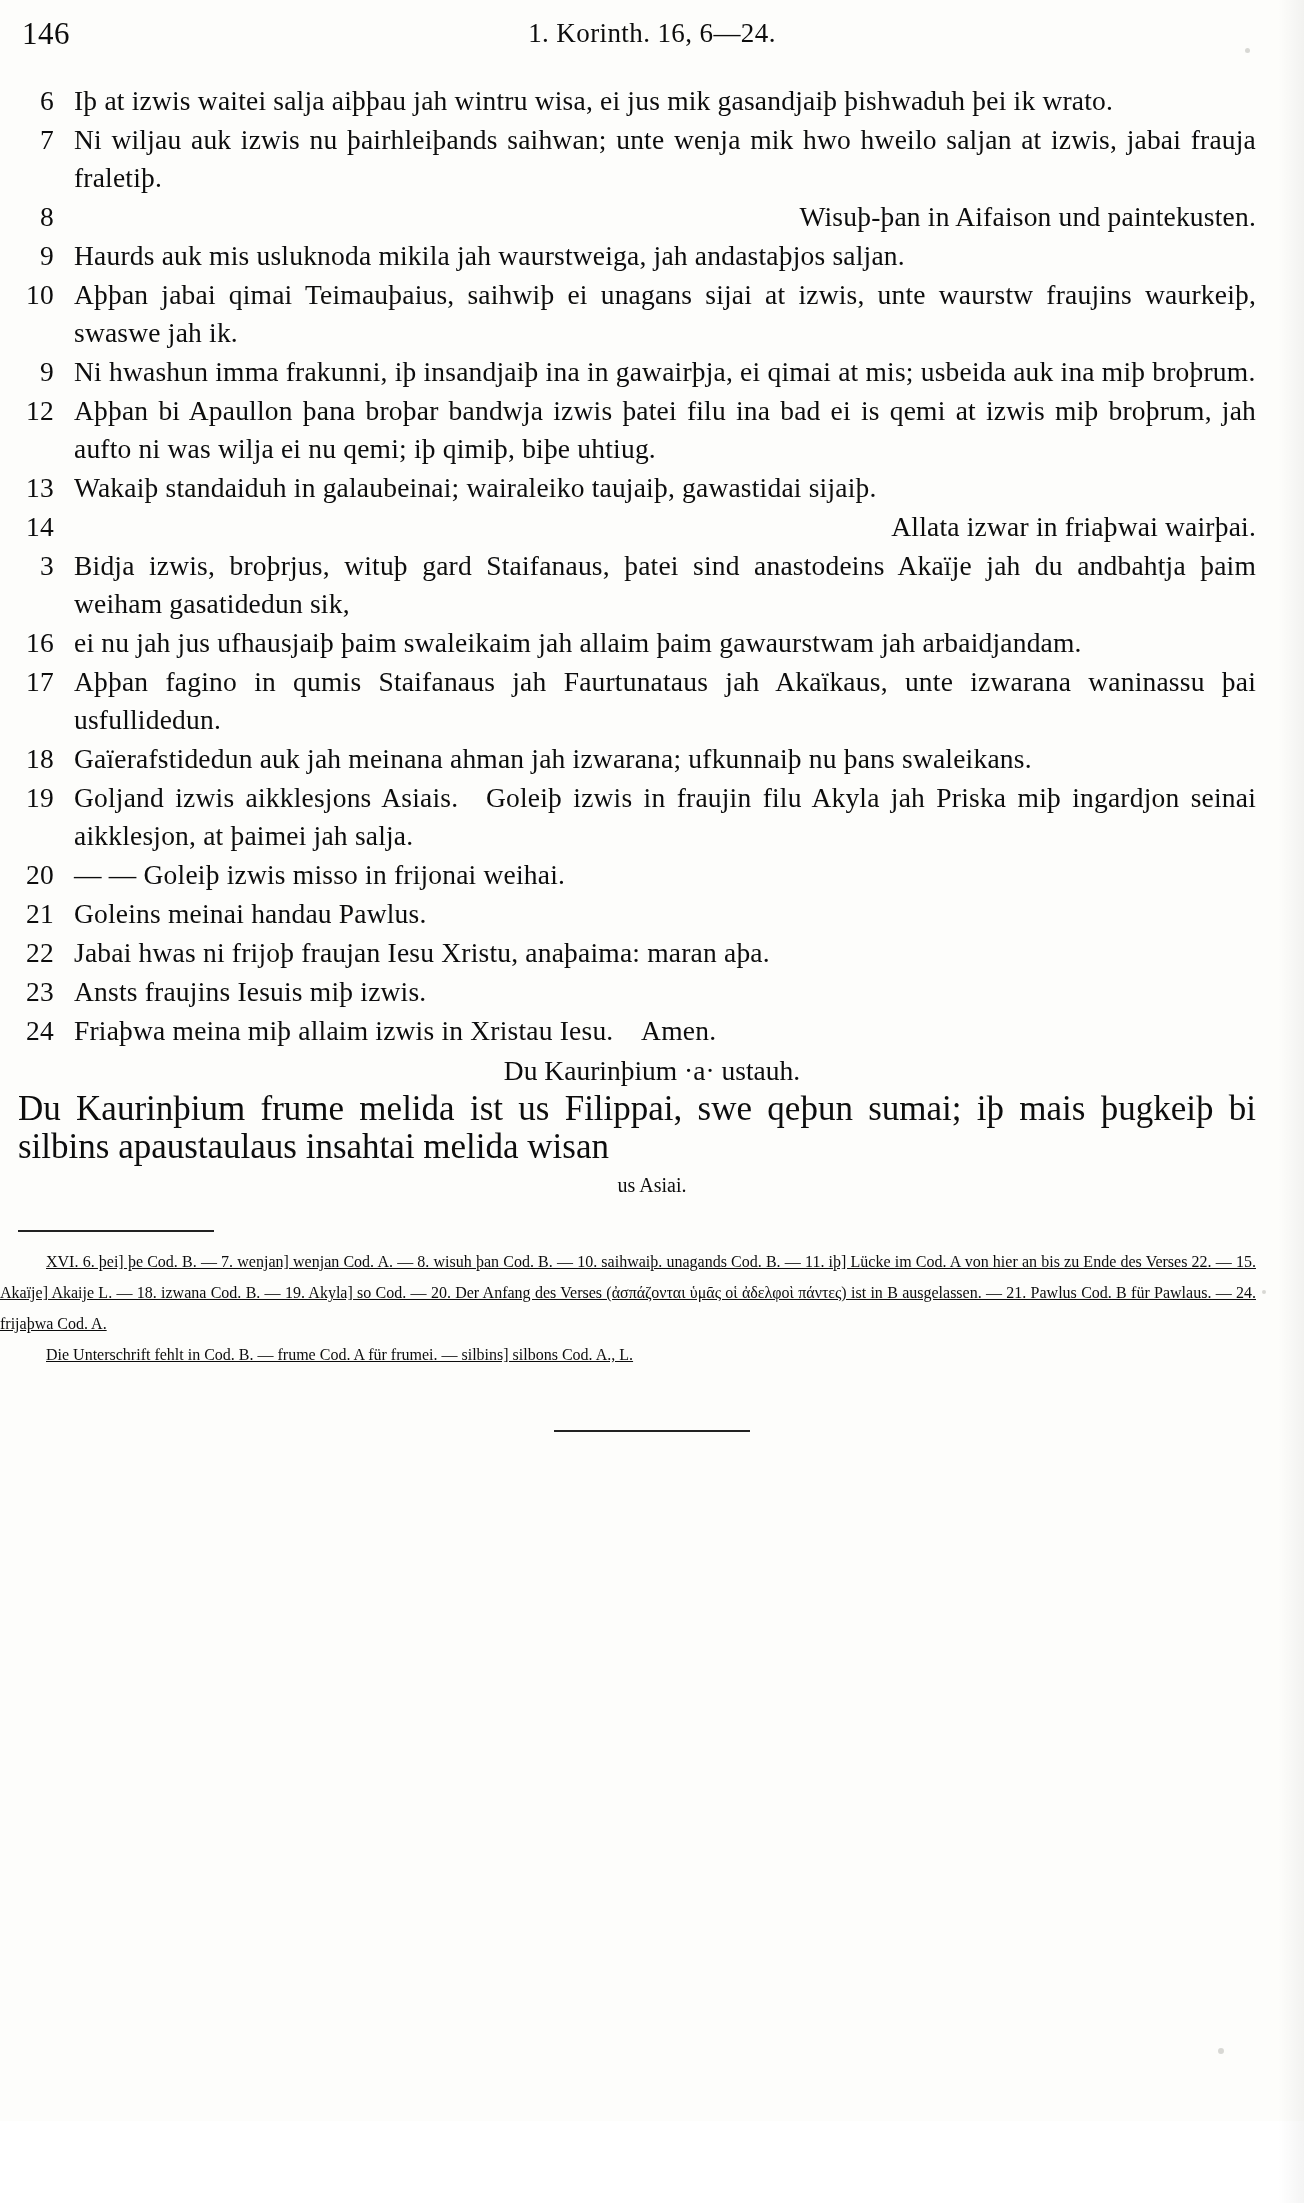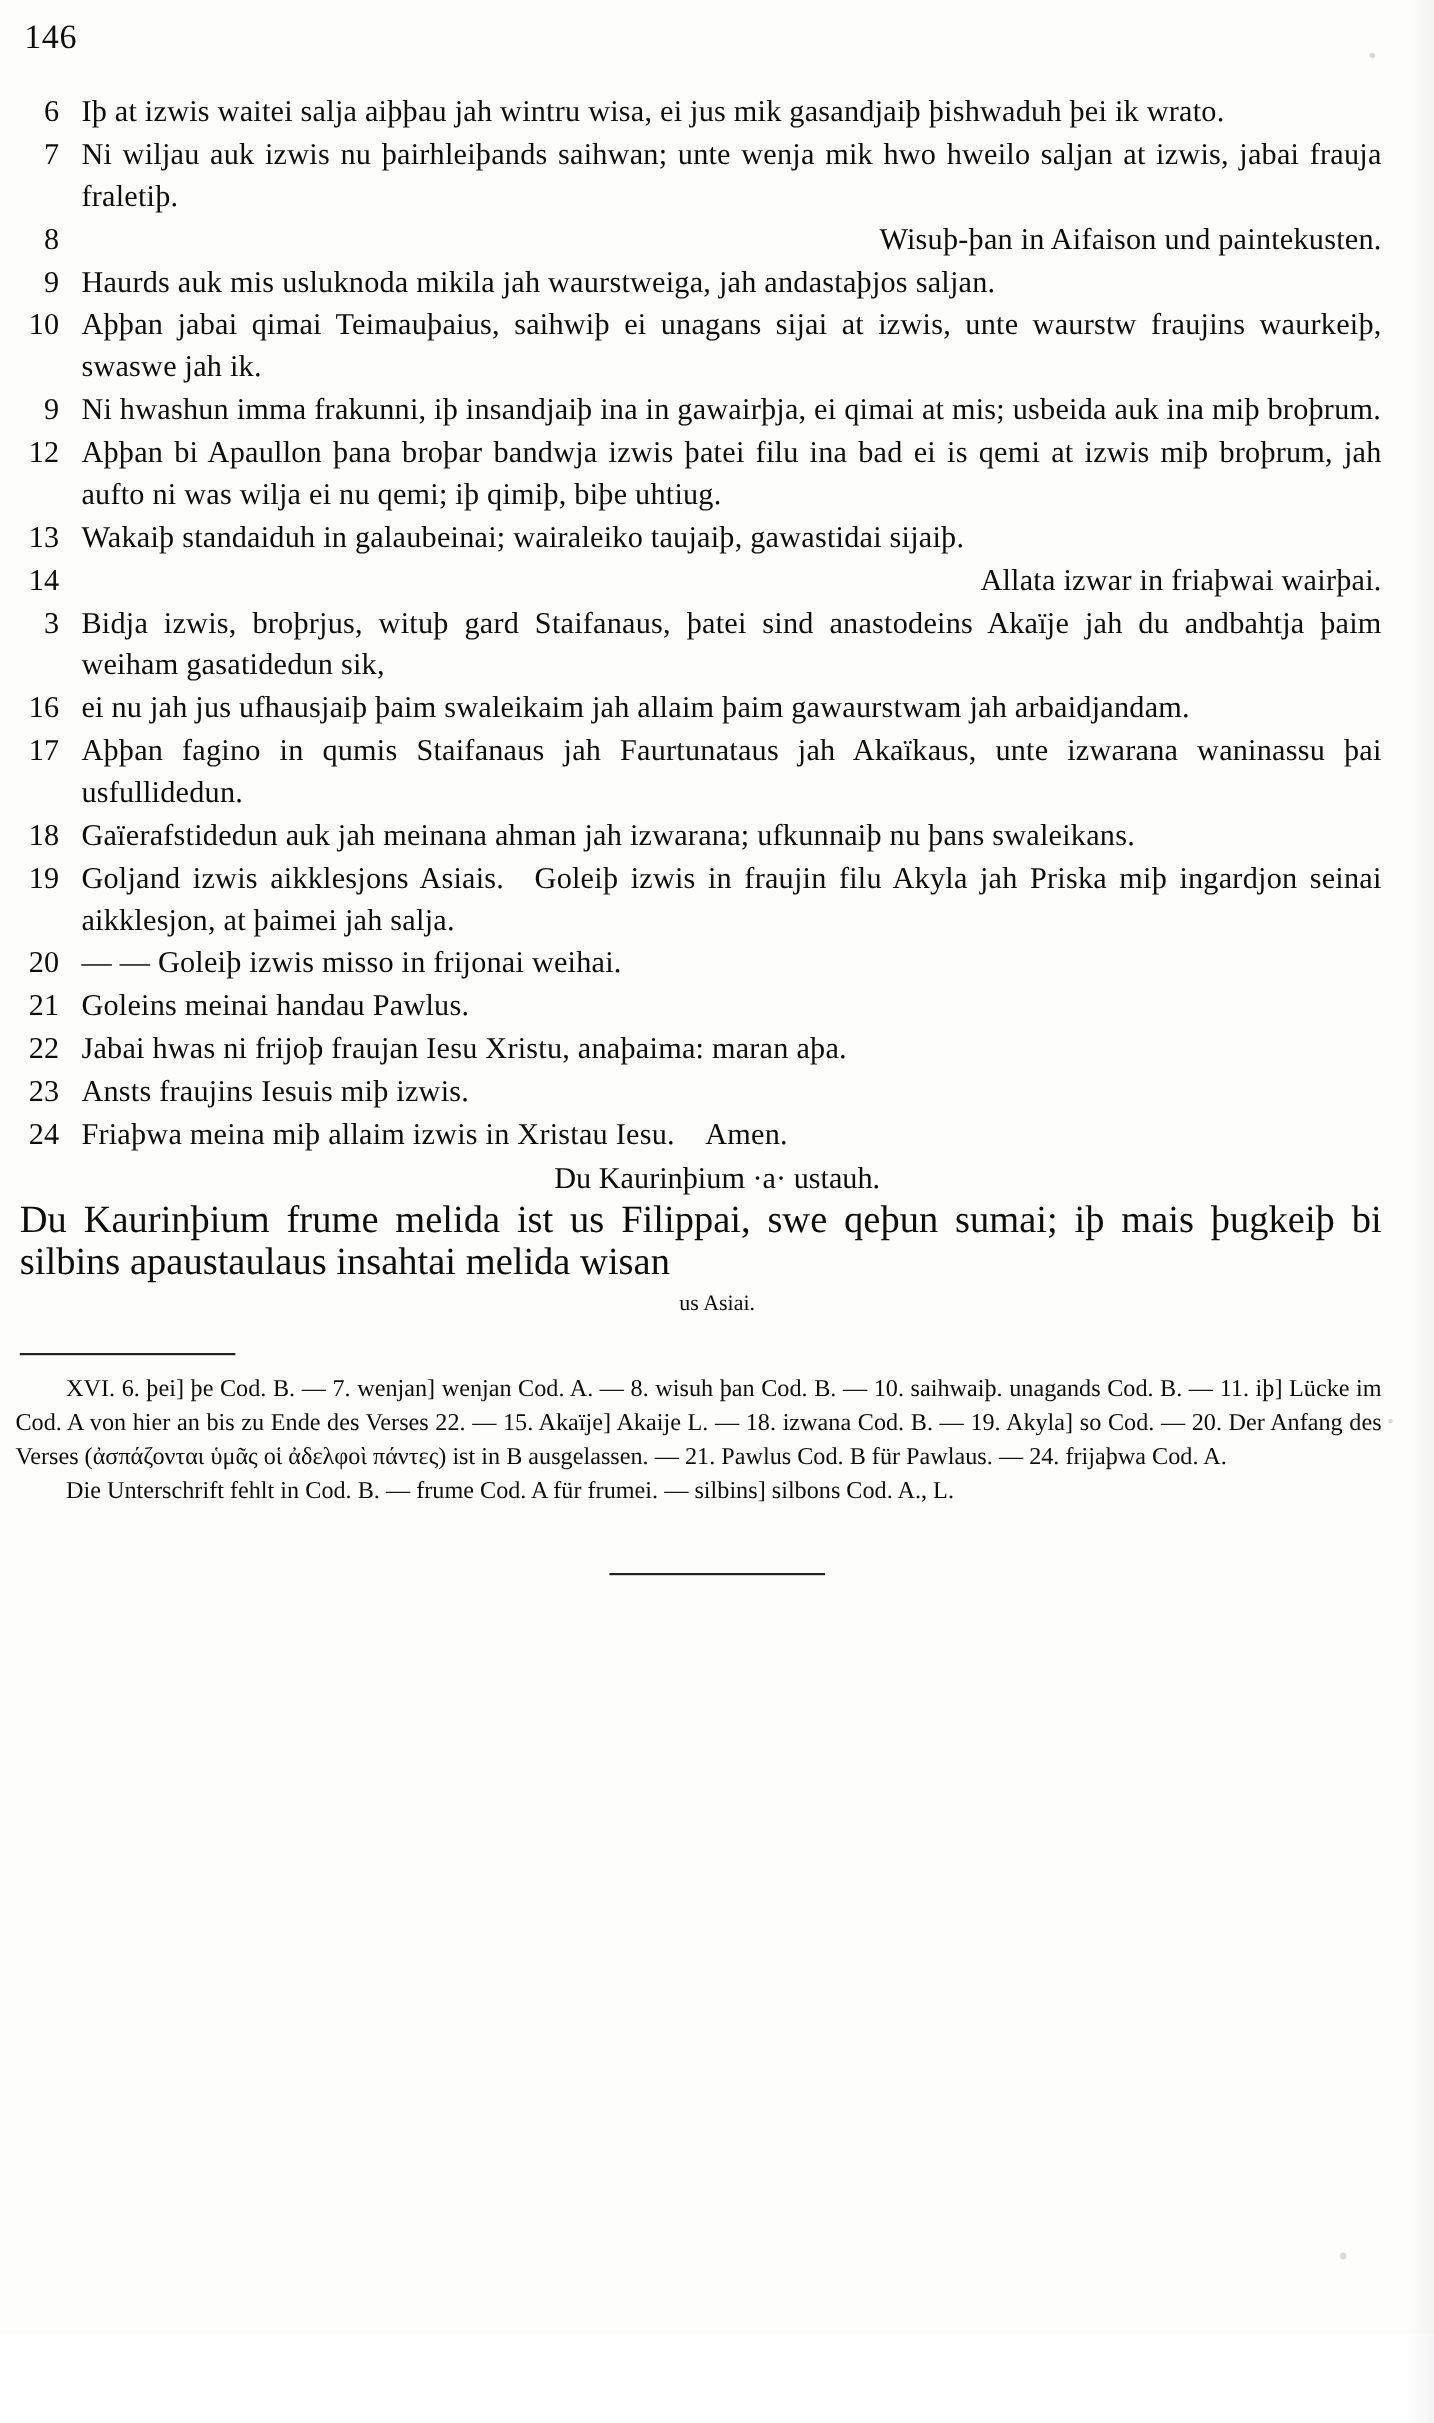--- a/index.html
+++ b/index.html
@@ -113,25 +113,25 @@
   }
   .rule-bottom {
     width: 196px;
     height: 0;
     border-top: 2px solid #222;
     margin: 60px auto 0 auto;
   }
 
   
   .apparatus {
-    font-size: 22px;
+    font-size: 16px;
     line-height: 31px;
-    padding-left: 14px;
     padding-right: 48px;
     text-align: justify;
+    text-decoration: underline;
   }
   .apparatus p {
     margin: 0;
   }
   .apparatus .ind {
     text-indent: 46px;
   }
 
   
   .edge {
@@ -149,20 +149,21 @@
   }
 </style>
 </head>
 <body>
 
 <div class="page">
   <div class="content">
 
     <div class="runhead">
       <div class="folio">146</div>
+      <div class="title">1. Korinth. 16, 6—24.</div>
     </div>
 
     <div class="verses">
 
       <div class="verse">
         <span class="num">6</span>
         <span class="txt">Iþ at izwis waitei salja aiþþau jah wintru wisa, ei jus mik gasandjaiþ þishwaduh þei ik wrato.</span>
       </div>
 
       <div class="verse">

